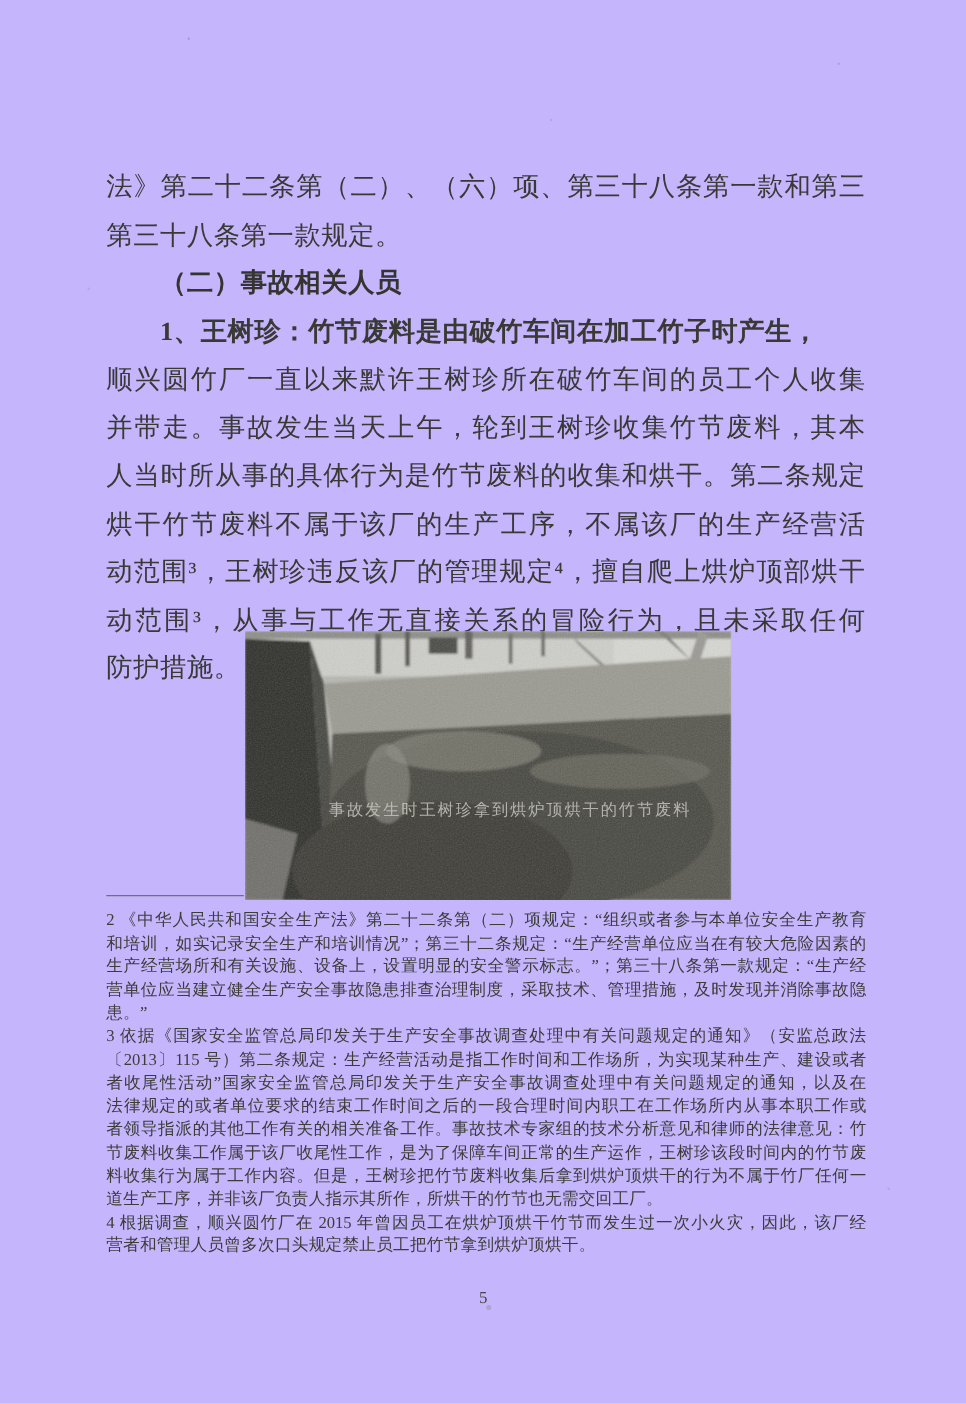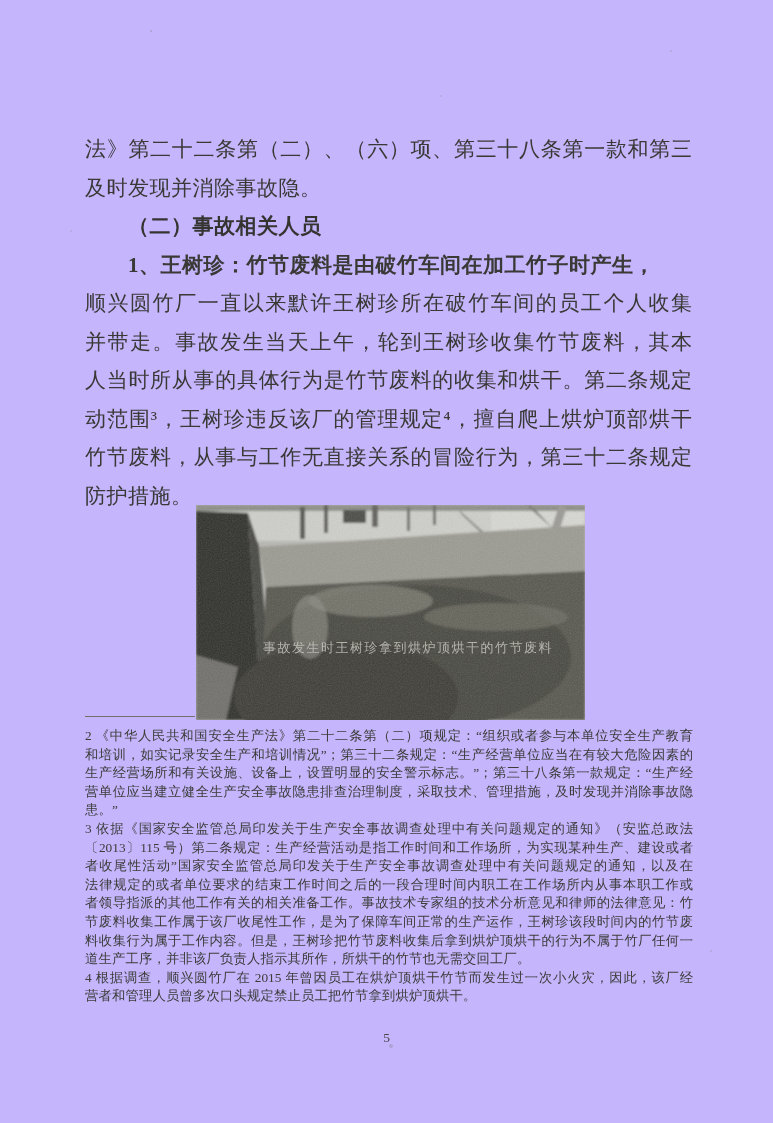--- a/index.html
+++ b/index.html
@@ -61,31 +61,32 @@
 <body>
 
 <div class="page">
 
   <div class="speckles"></div>
 
   <div class="textflow">
     <div>
 
     <div class="bline just">法》第二十二条第（二）、（六）项、第三十八条第一款和第三</div>
-        <div class="bline">及时发现并消除事故隐。</div>
+        <div class="bline">第三十八条第一款规定。</div>
       </div>
     <div class="bline indent heading">（二）事故相关人员</div>
     <div>
 
     <div class="bline indent">1、王树珍：竹节废料是由破竹车间在加工竹子时产生，</div>
         <div class="bline just">顺兴圆竹厂一直以来默许王树珍所在破竹车间的员工个人收集</div>
         <div class="bline just">并带走。事故发生当天上午，轮到王树珍收集竹节废料，其本</div>
         <div class="bline just">人当时所从事的具体行为是竹节废料的收集和烘干。第二条规定</div>
+        <div class="bline just">烘干竹节废料不属于该厂的生产工序，不属该厂的生产经营活</div>
         <div class="bline just">动范围³，王树珍违反该厂的管理规定⁴，擅自爬上烘炉顶部烘干</div>
-        <div class="bline just">竹节废料，从事与工作无直接关系的冒险行为，第三十二条规定</div>
+        <div class="bline just">动范围³，从事与工作无直接关系的冒险行为，且未采取任何</div>
         <div class="bline">防护措施。</div>
       </div>
   </div>
 
   <div class="photo">
     <svg viewBox="0 0 389 215" width="389" height="215" xmlns="http://www.w3.org/2000/svg">
       <defs>
         <filter id="grain" x="0" y="0" width="100%" height="100%">
           <feTurbulence type="fractalNoise" baseFrequency="0.9" numOctaves="2" stitchTiles="stitch"></feTurbulence>
           <feColorMatrix type="saturate" values="0"></feColorMatrix>

